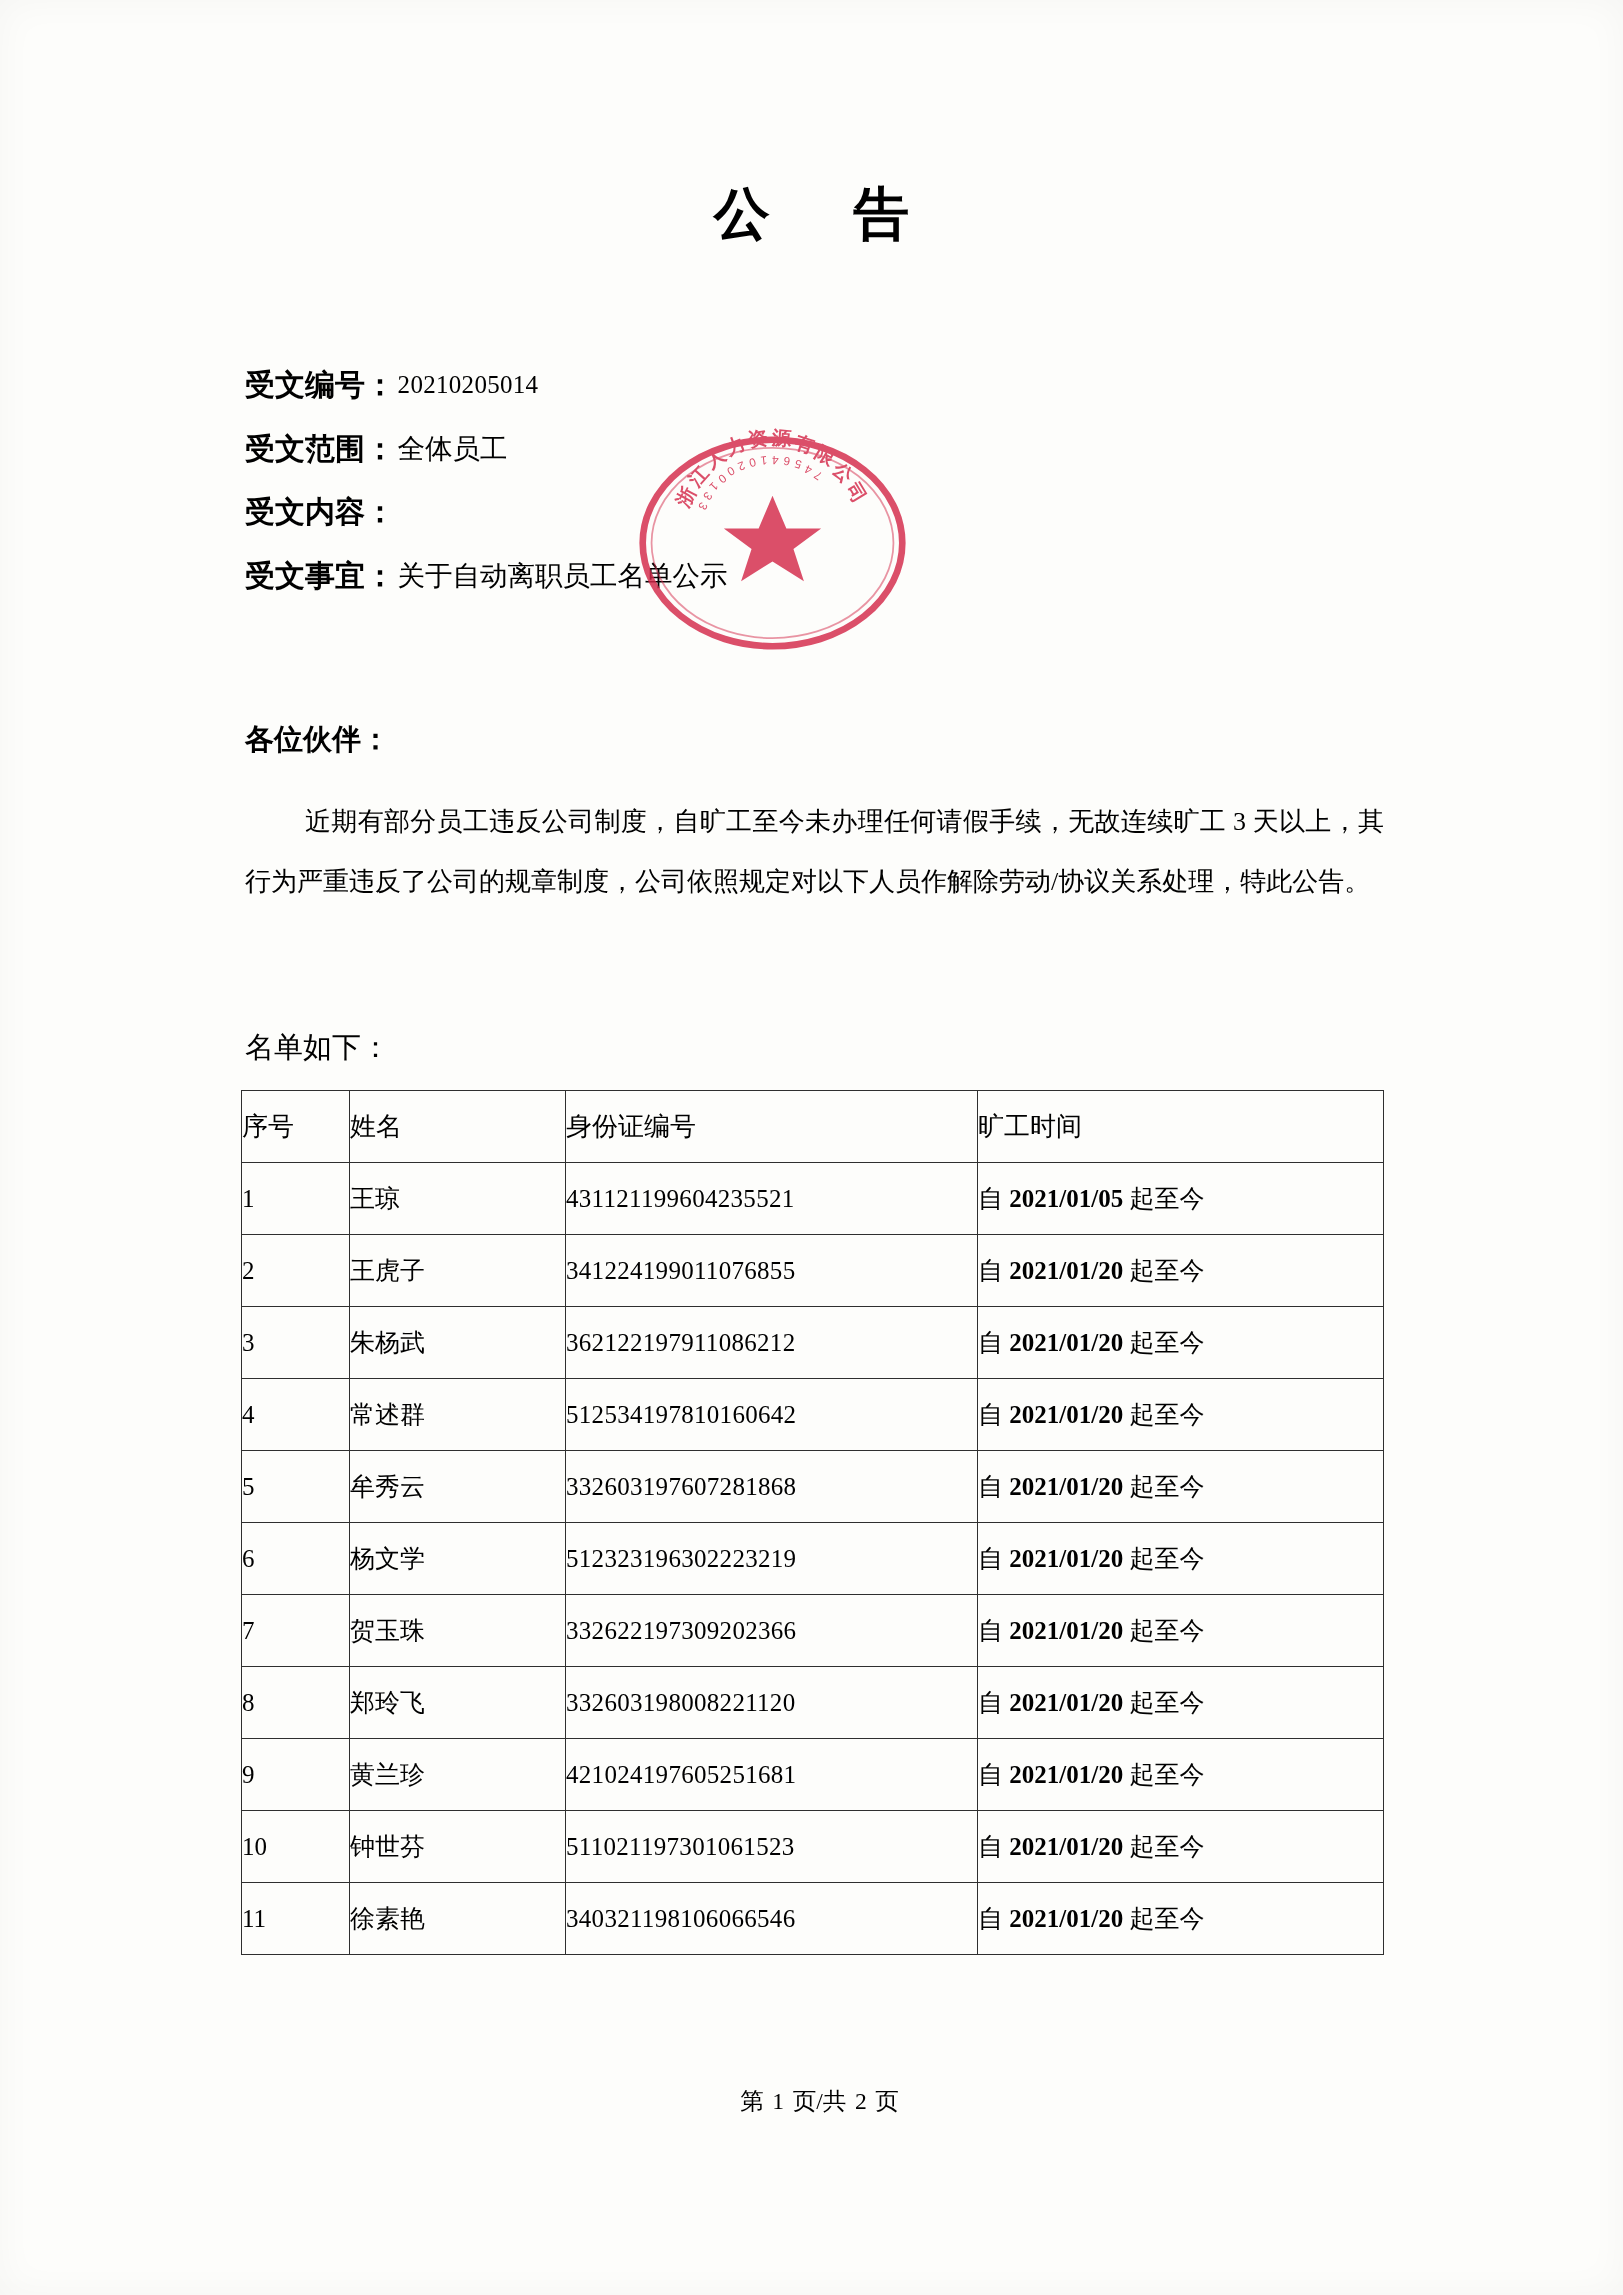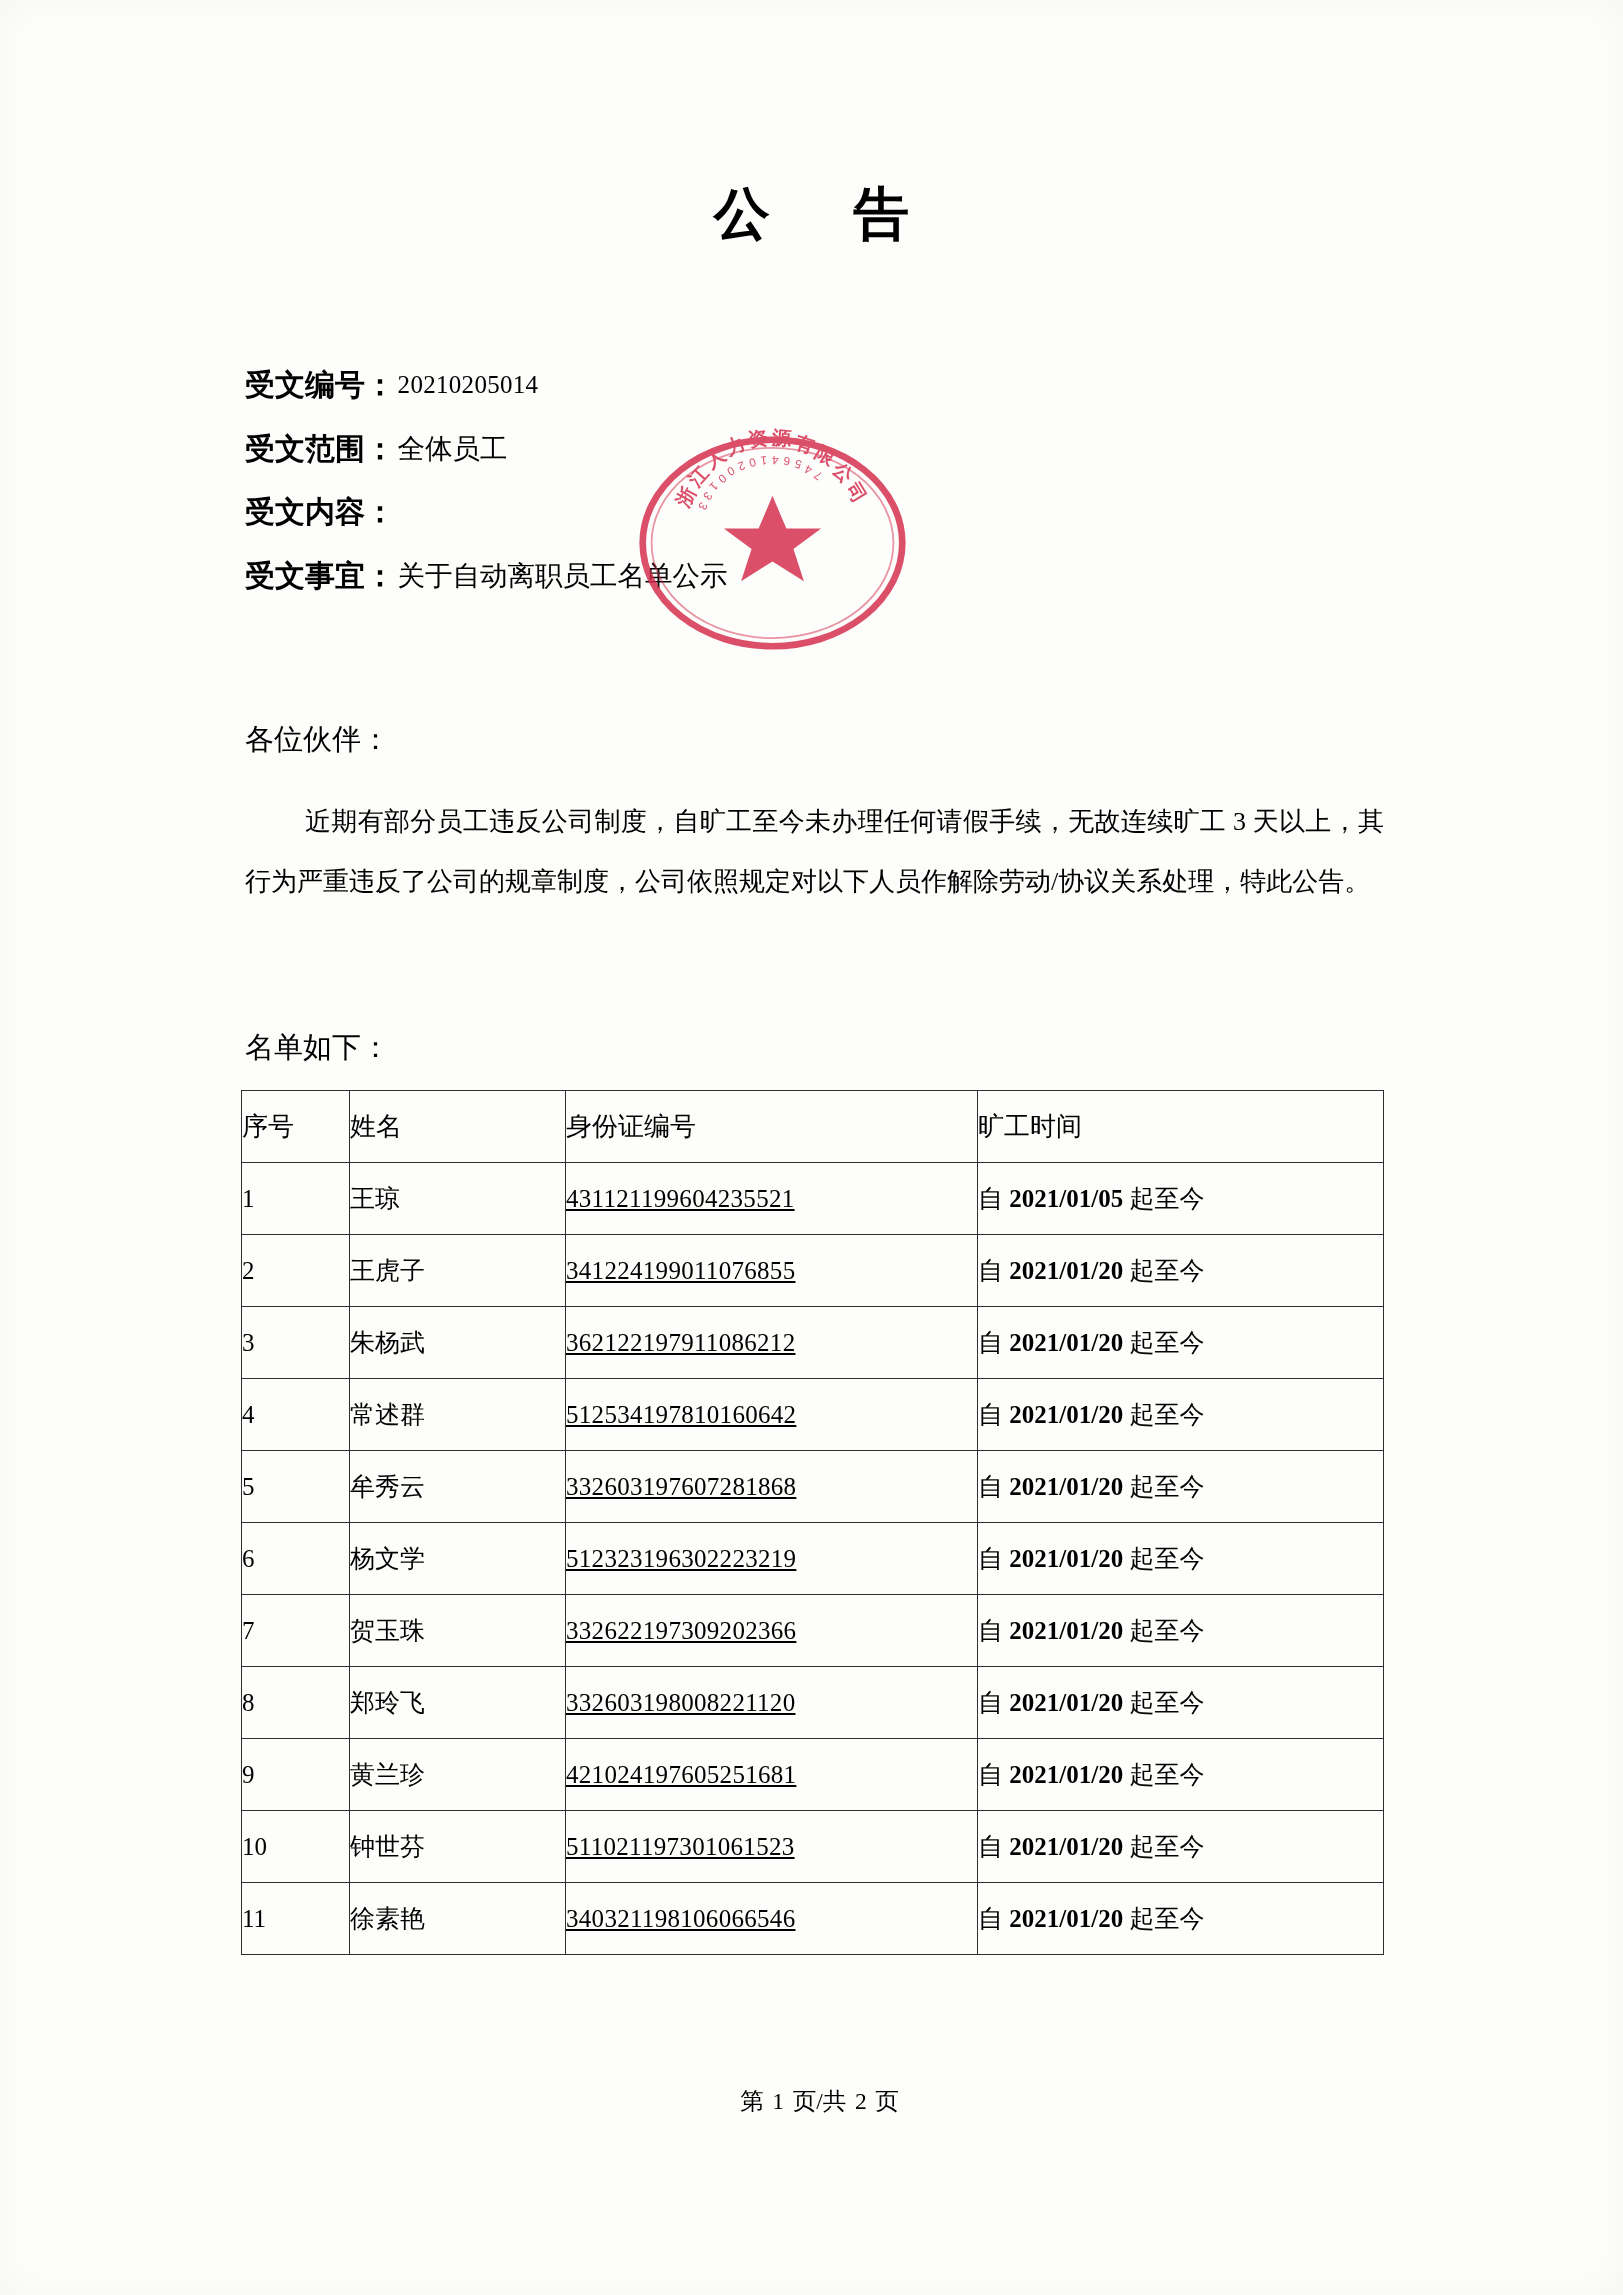--- a/index.html
+++ b/index.html
@@ -65,20 +65,21 @@
   .meta-value.num {
     font-size: 25px;
     letter-spacing: 0.3px;
   }
 
   .salutation {
     position: absolute;
     left: 245px;
     top: 720px;
     font-size: 29px;
+    font-weight: bold;
   }
 
   .body-text {
     position: absolute;
     left: 245px;
     top: 792px;
     width: 1139px;
     font-size: 26px;
     line-height: 60px;
     text-align: justify;
@@ -113,21 +114,21 @@
   }
   table.roster th {
     font-size: 26px;
   }
   col.c-seq { width: 108px; }
   col.c-name { width: 216px; }
   col.c-id { width: 412px; }
   col.c-time { width: 406px; }
 
   .cell-name { font-size: 26px; }
-  .cell-id { font-size: 23.6px; letter-spacing: 0.3px; text-decoration: underline; }
+  .cell-id { font-size: 23.6px; letter-spacing: 0.3px; }
   .cell-time { font-size: 25px; }
   .cell-time b { font-weight: bold; }
 
   .footer {
     position: absolute;
     left: 8px;
     top: 2085px;
     width: 100%;
     text-align: center;
     font-size: 23.6px;

